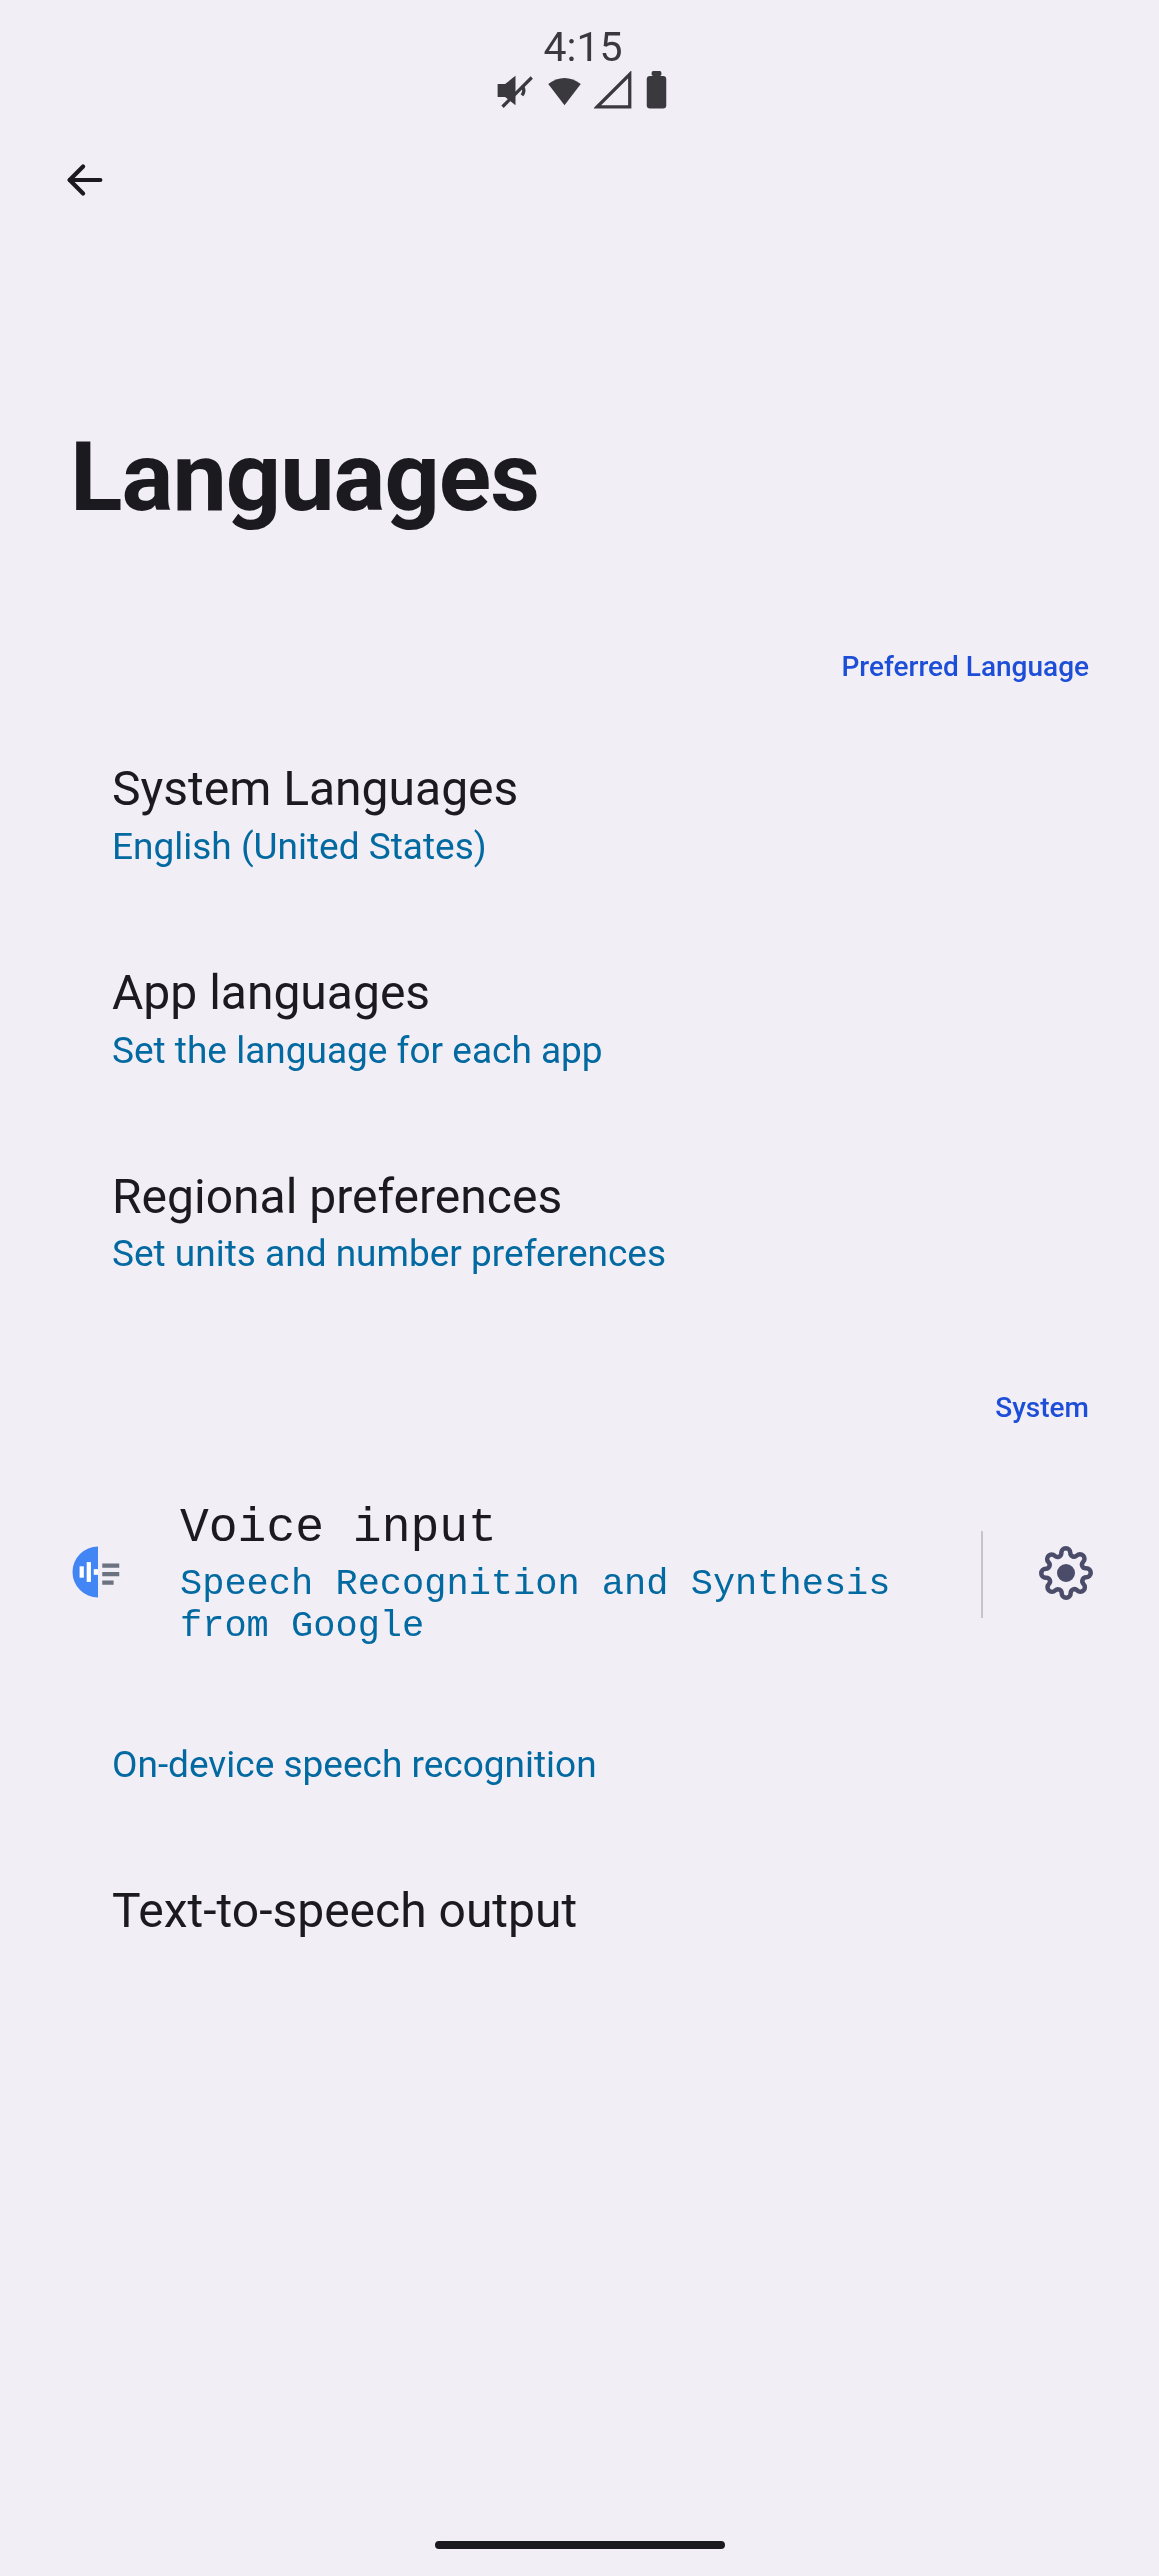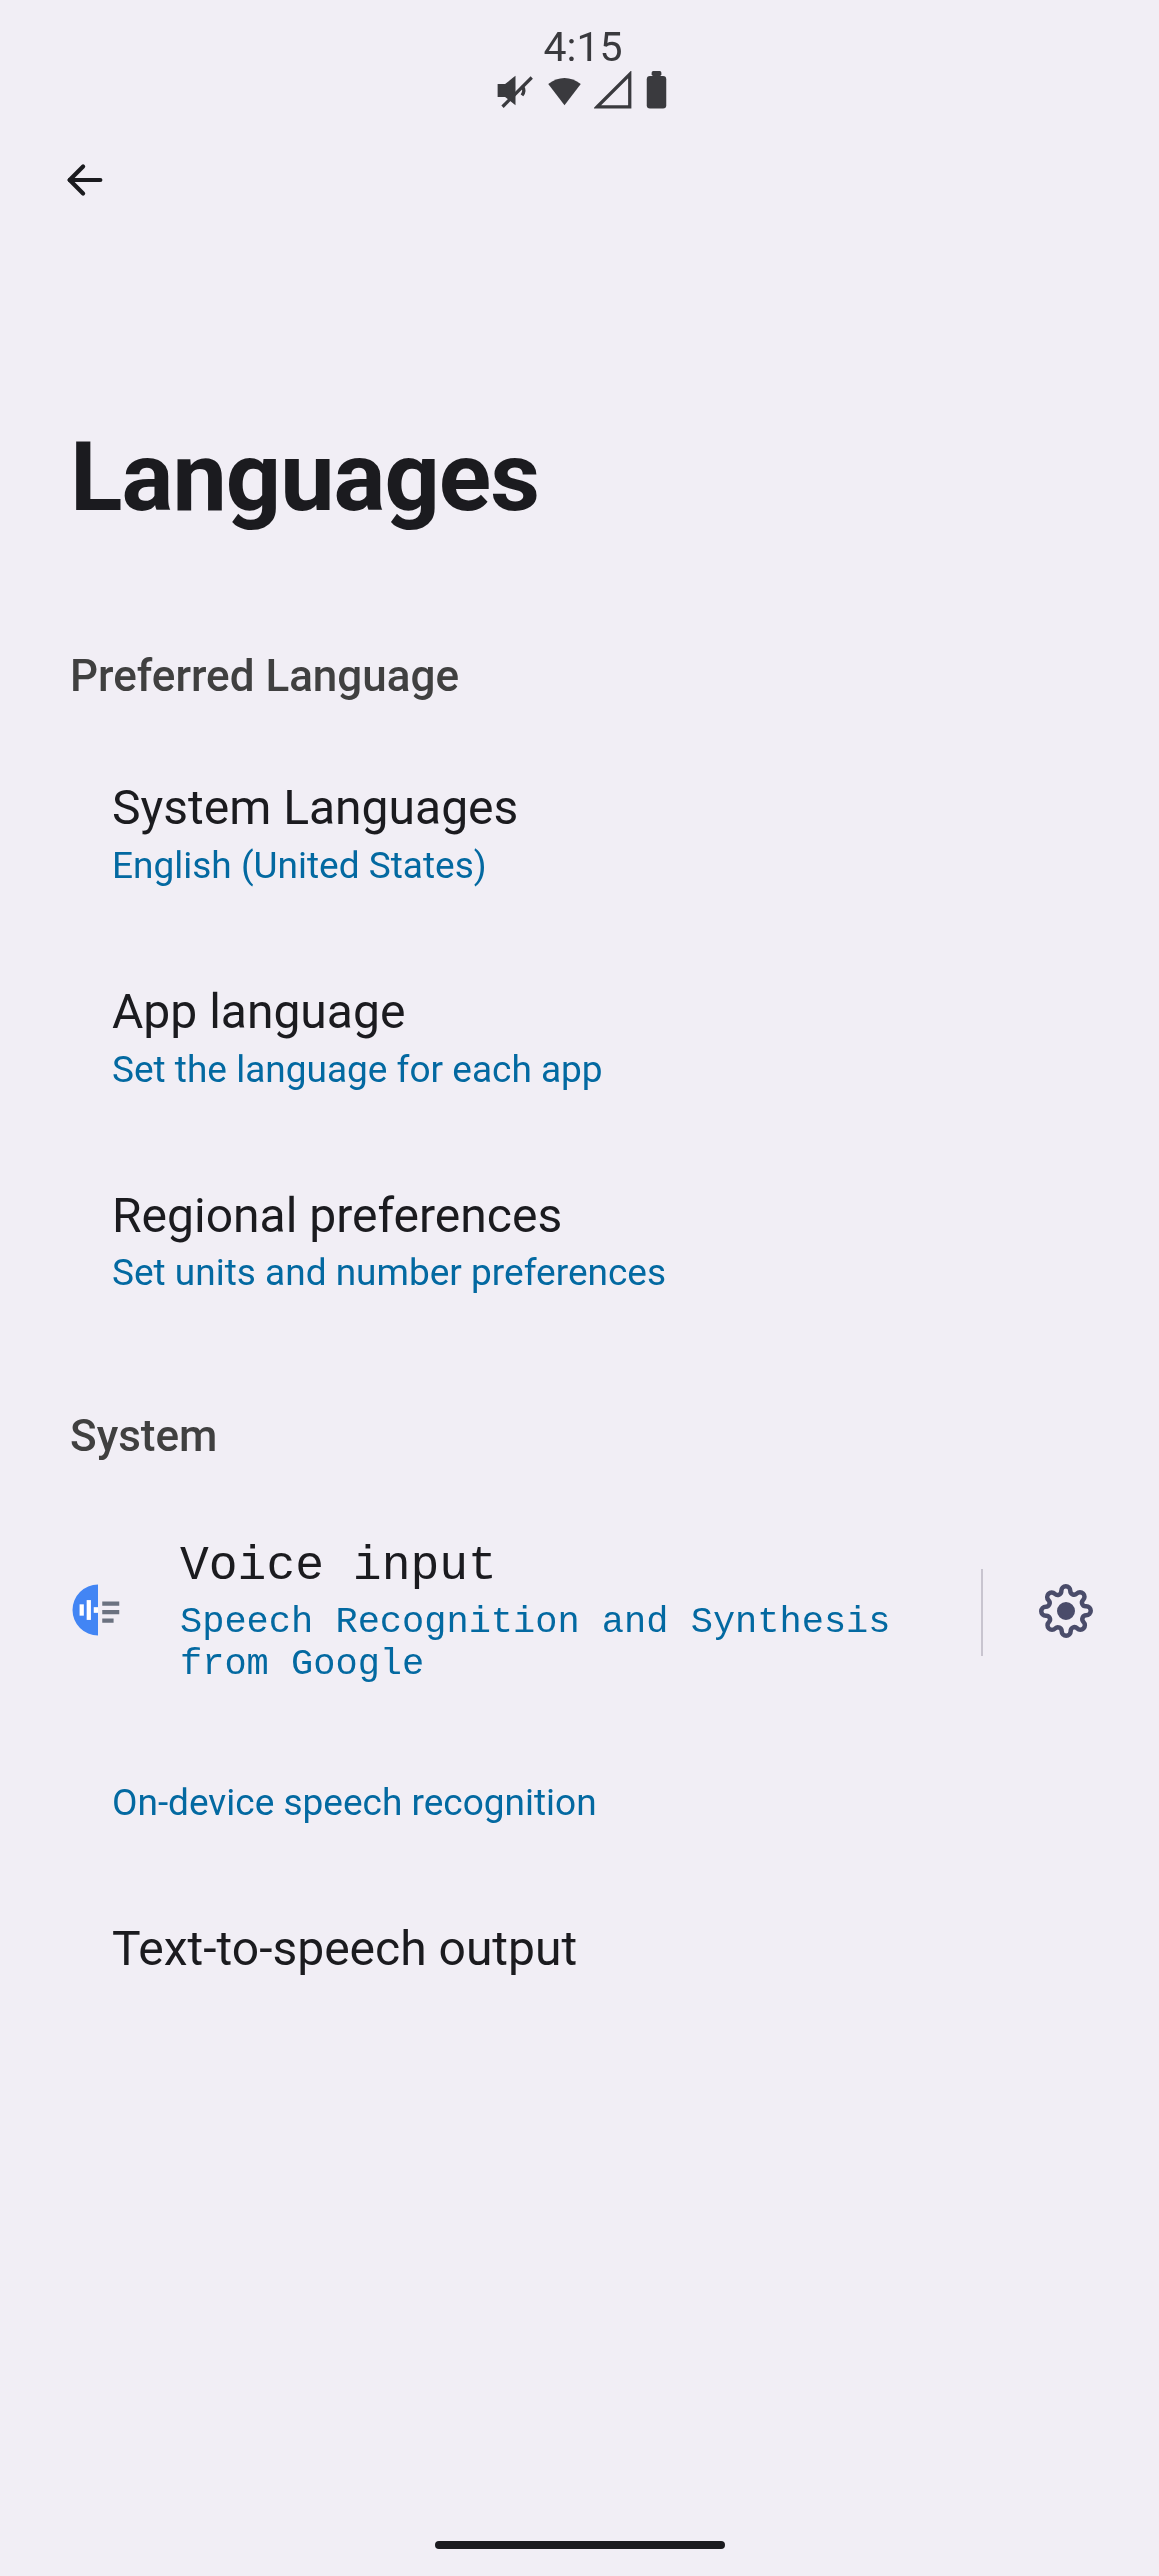--- a/index.html
+++ b/index.html
@@ -44,24 +44,25 @@
   
   .page-title {
     font-size: 97px;
     font-weight: 700;
     color: #1b1b1f;
     padding: 203px 70px 77px 70px;
     letter-spacing: -1px;
   }
   
   .section-header {
-    font-size: 44px;
+    font-size: 28px;
     font-weight: 500;
-    color: #404040;
+    color: #1d4ed8;
     padding: 39px 70px 29px 70px;
+    text-align: right;
   }
   
   .list-item {
     padding: 48px 70px 48px 112px;
     cursor: pointer;
   }
   .list-item-title {
     font-size: 48px;
     font-weight: 400;
     color: #1b1b1f;
@@ -163,21 +164,21 @@
 <h1 class="page-title">Languages</h1>
 
 <div class="section-header">Preferred Language</div>
 
 <div class="list-item">
   <div class="list-item-title">System Languages</div>
   <div class="list-item-sub">English (United States)</div>
 </div>
 
 <div class="list-item">
-  <div class="list-item-title">App language</div>
+  <div class="list-item-title">App languages</div>
   <div class="list-item-sub">Set the language for each app</div>
 </div>
 
 <div class="list-item">
   <div class="list-item-title">Regional preferences</div>
   <div class="list-item-sub">Set units and number preferences</div>
 </div>
 
 <div class="section-header" style="padding-top:68px;">System</div>
 

